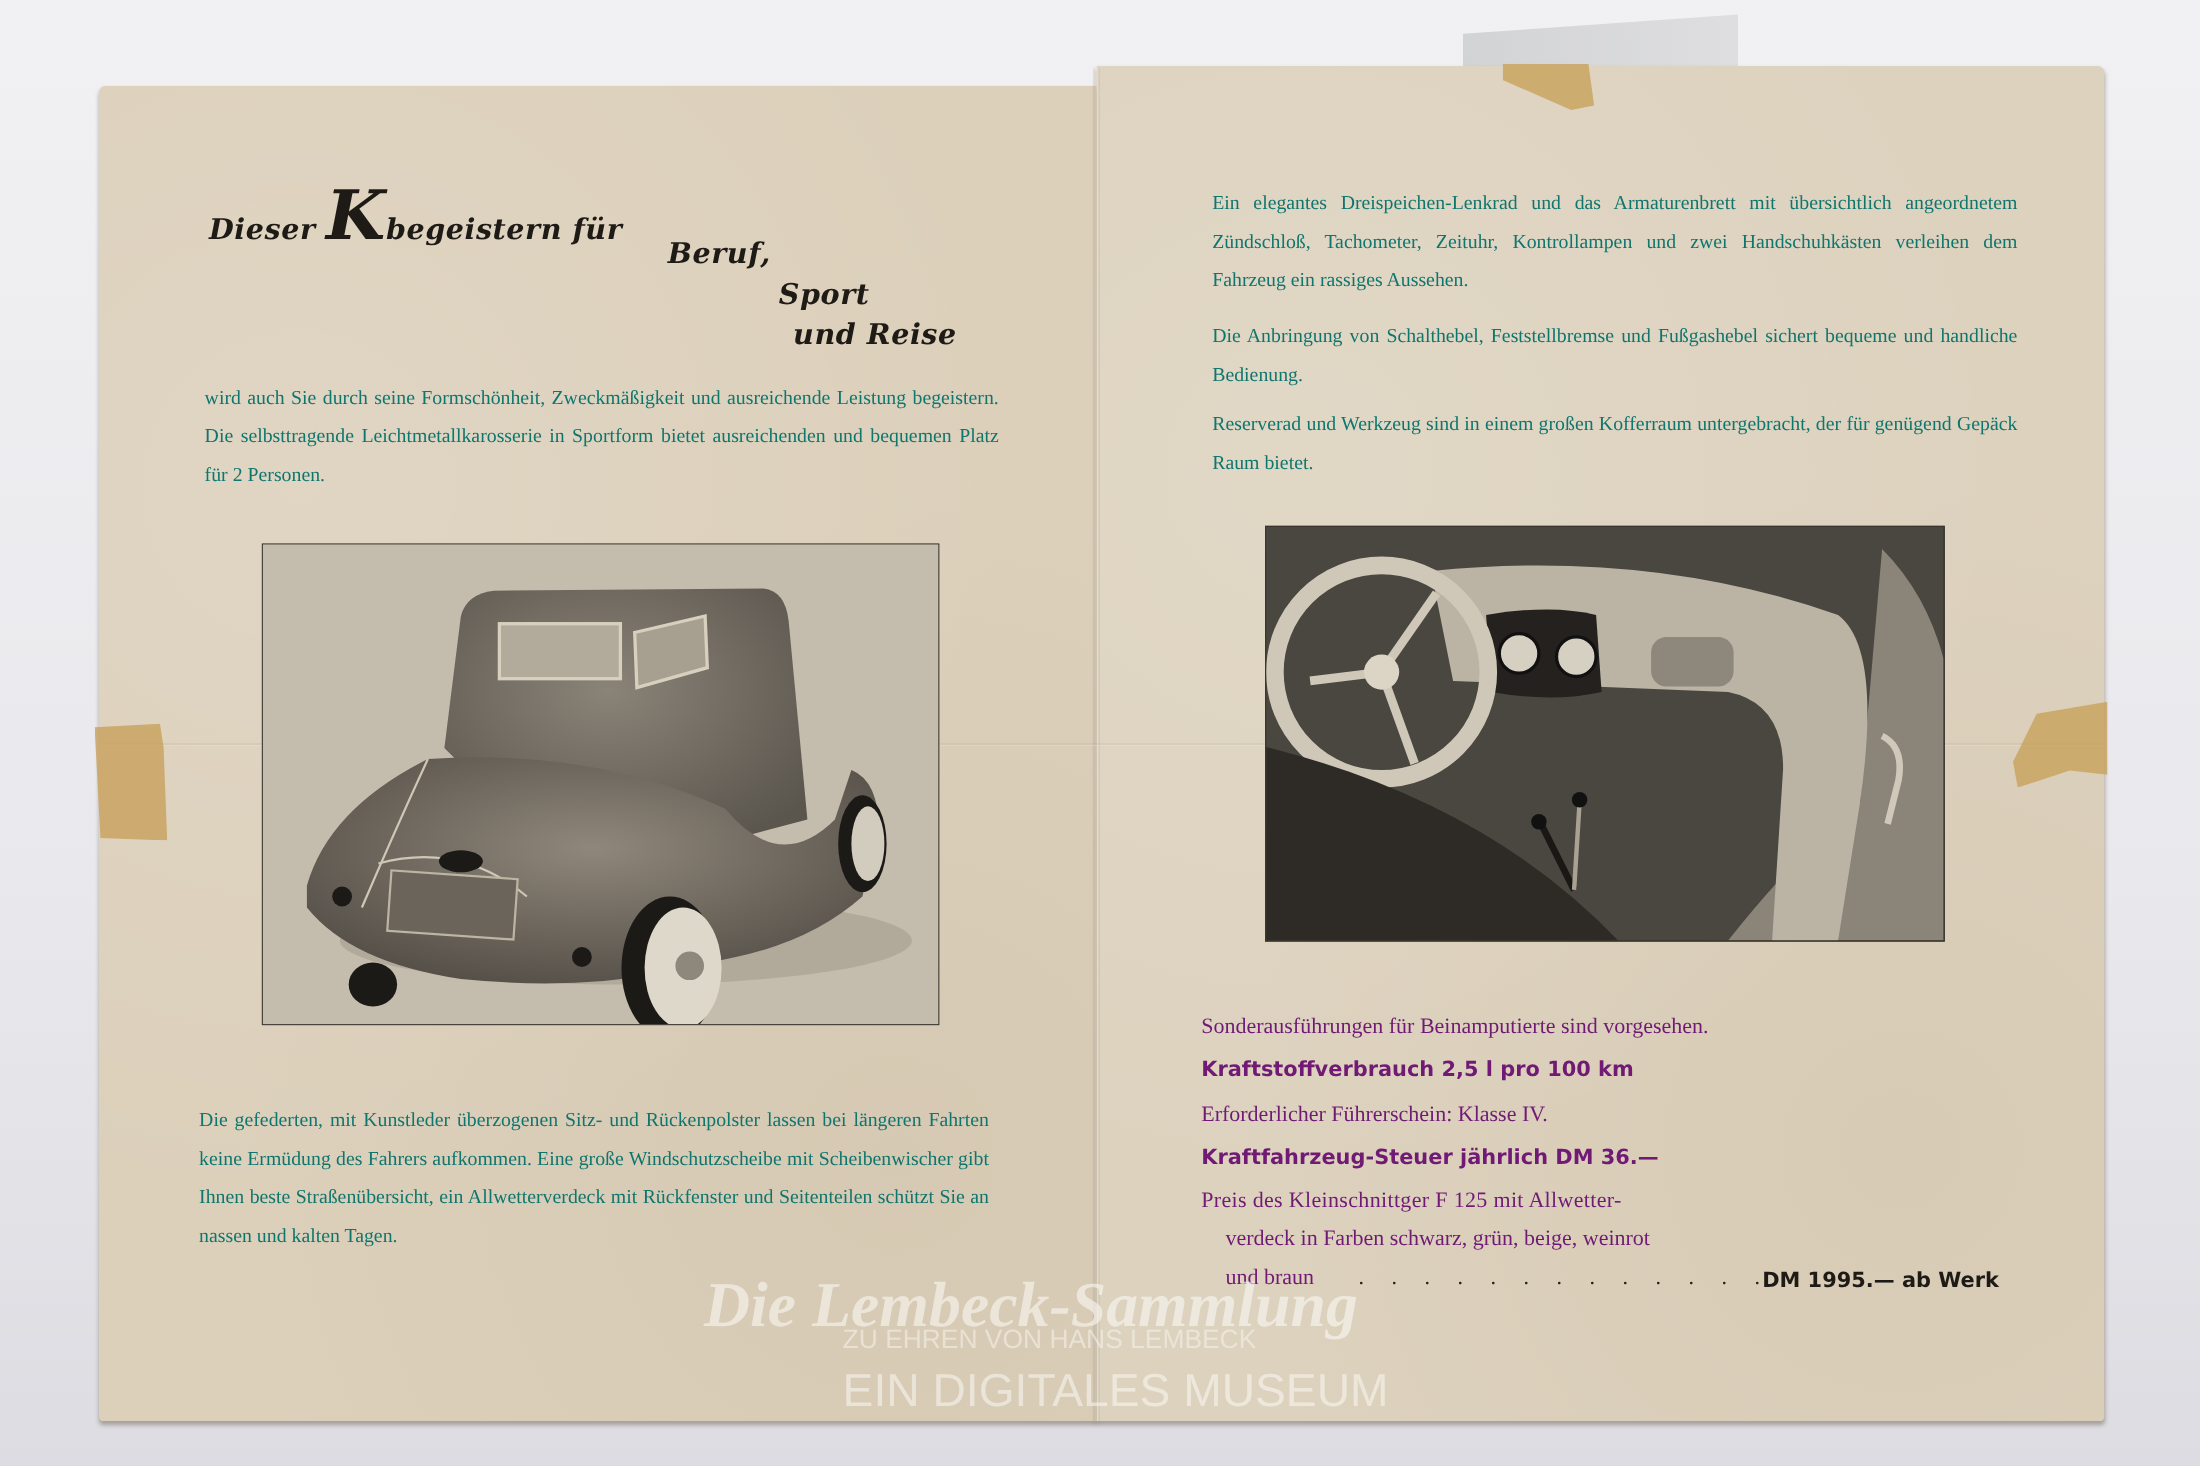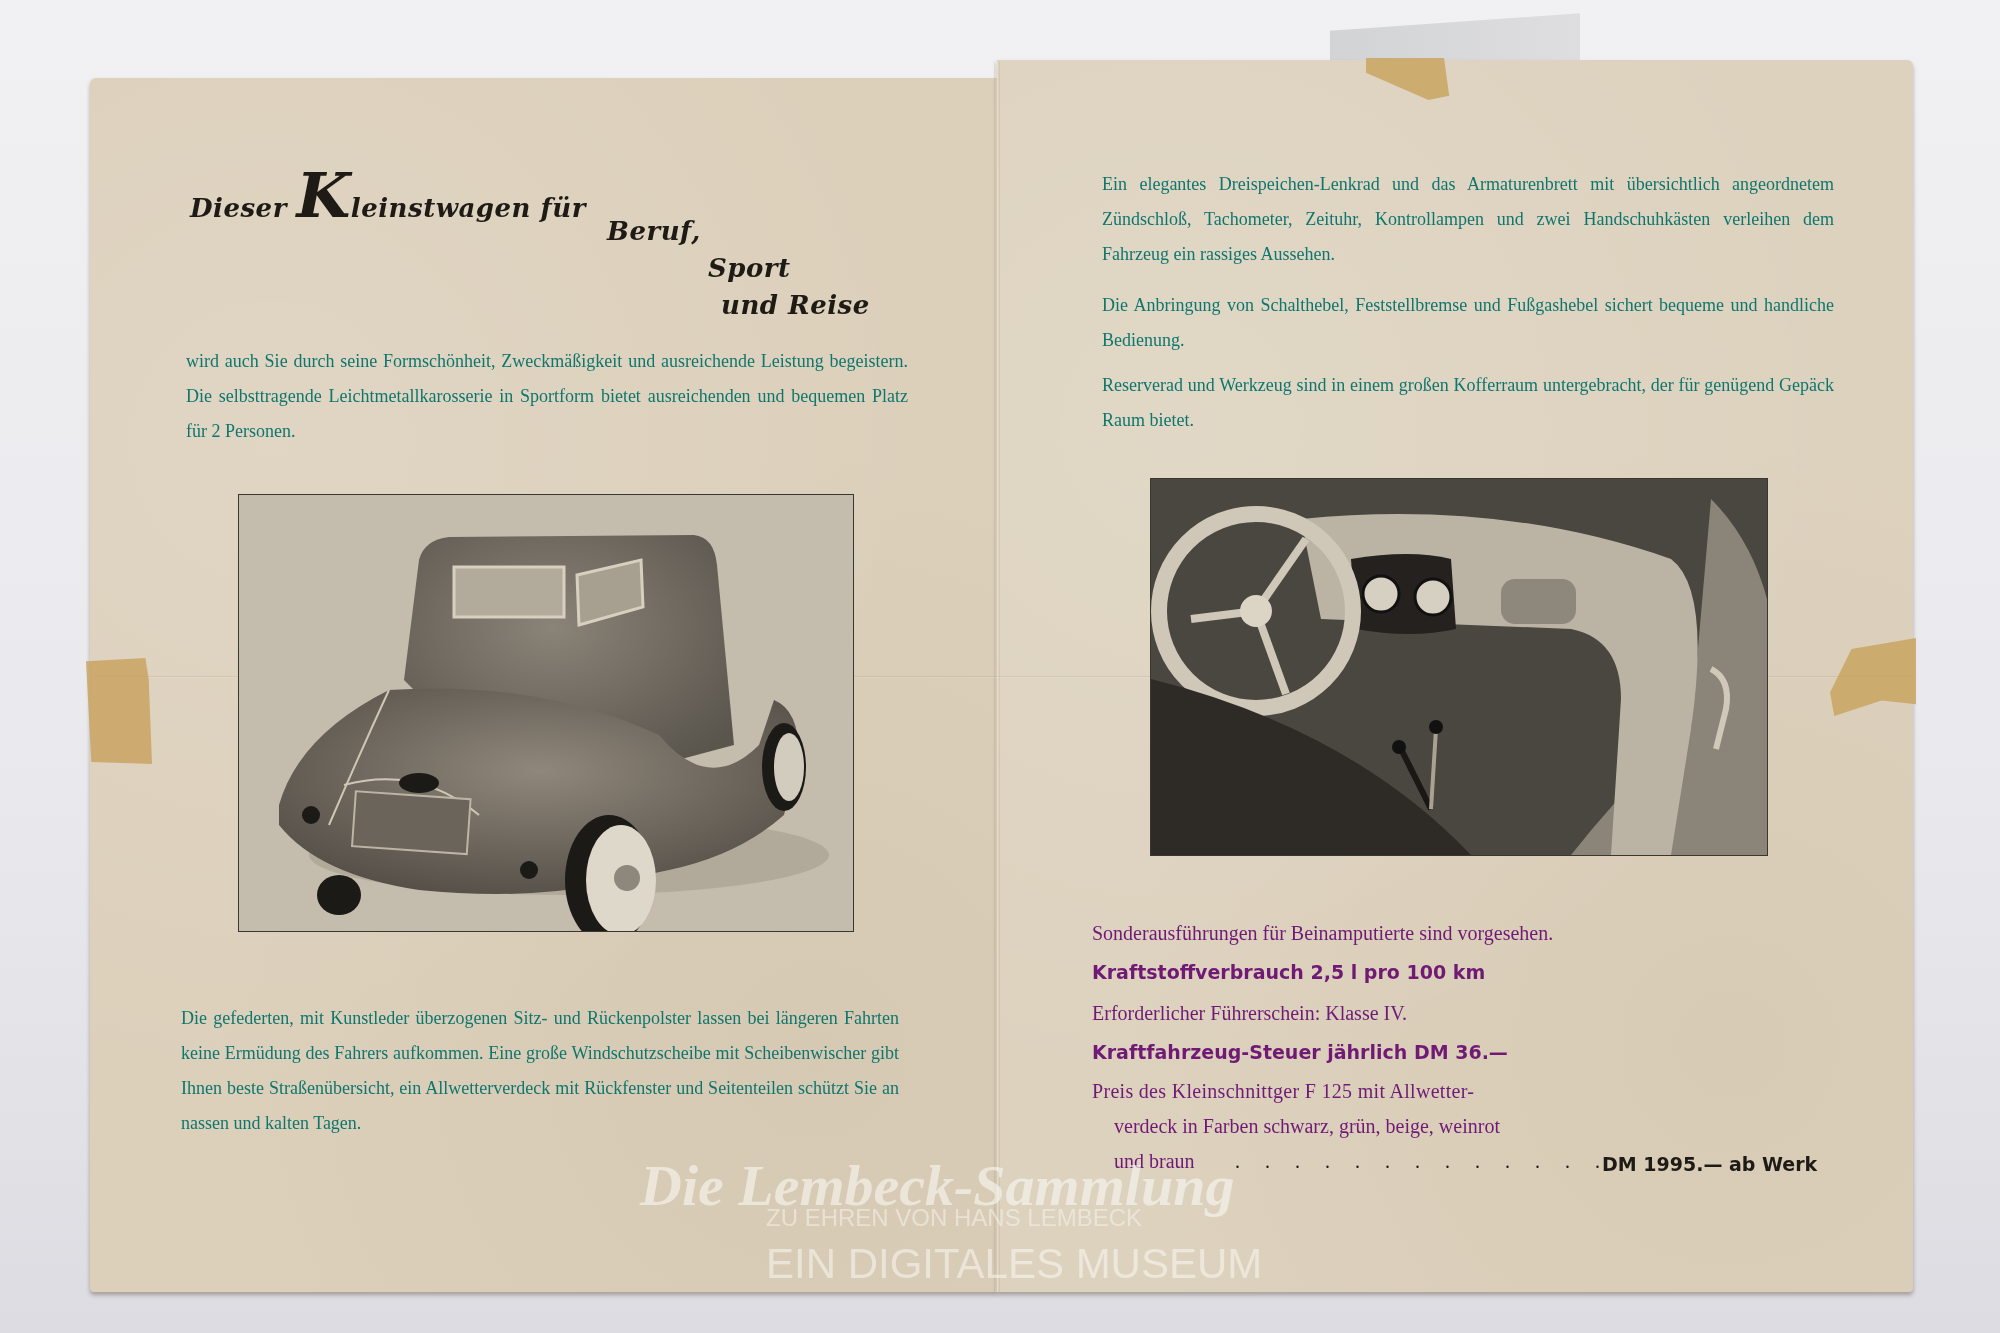--- a/index.html
+++ b/index.html
@@ -78,21 +78,21 @@
 <div class="page right"></div>
 <div class="spine"></div>
 <div class="hfold"></div>
 
 <div class="tape left"></div>
 <div class="tape right"></div>
 <div class="tape top"></div>
 
 <div class="headline hl1">
   <span>Dieser</span>
-  <span class="big-k">K</span><span>leinstwagen für</span>
+  <span class="big-k">K</span><span>begeistern für</span>
 </div>
 <div class="headline" style="left:607px;top:216px;">Beruf,</div>
 <div class="headline" style="left:668px;top:253px;margin-left:40px;">Sport</div>
 <div class="headline" style="left:721px;top:290px;">und Reise</div>
 
 <div class="para p-intro">wird auch Sie durch seine Formschönheit, Zweckmäßigkeit und ausreichende Leistung begeistern. Die selbsttragende Leichtmetallkarosserie in Sportform bietet ausreichenden und bequemen Platz für 2 Personen.</div>
 
 <div class="photo photo-car">
   <svg width="614" height="436" viewBox="0 0 614 436">
     <defs>

